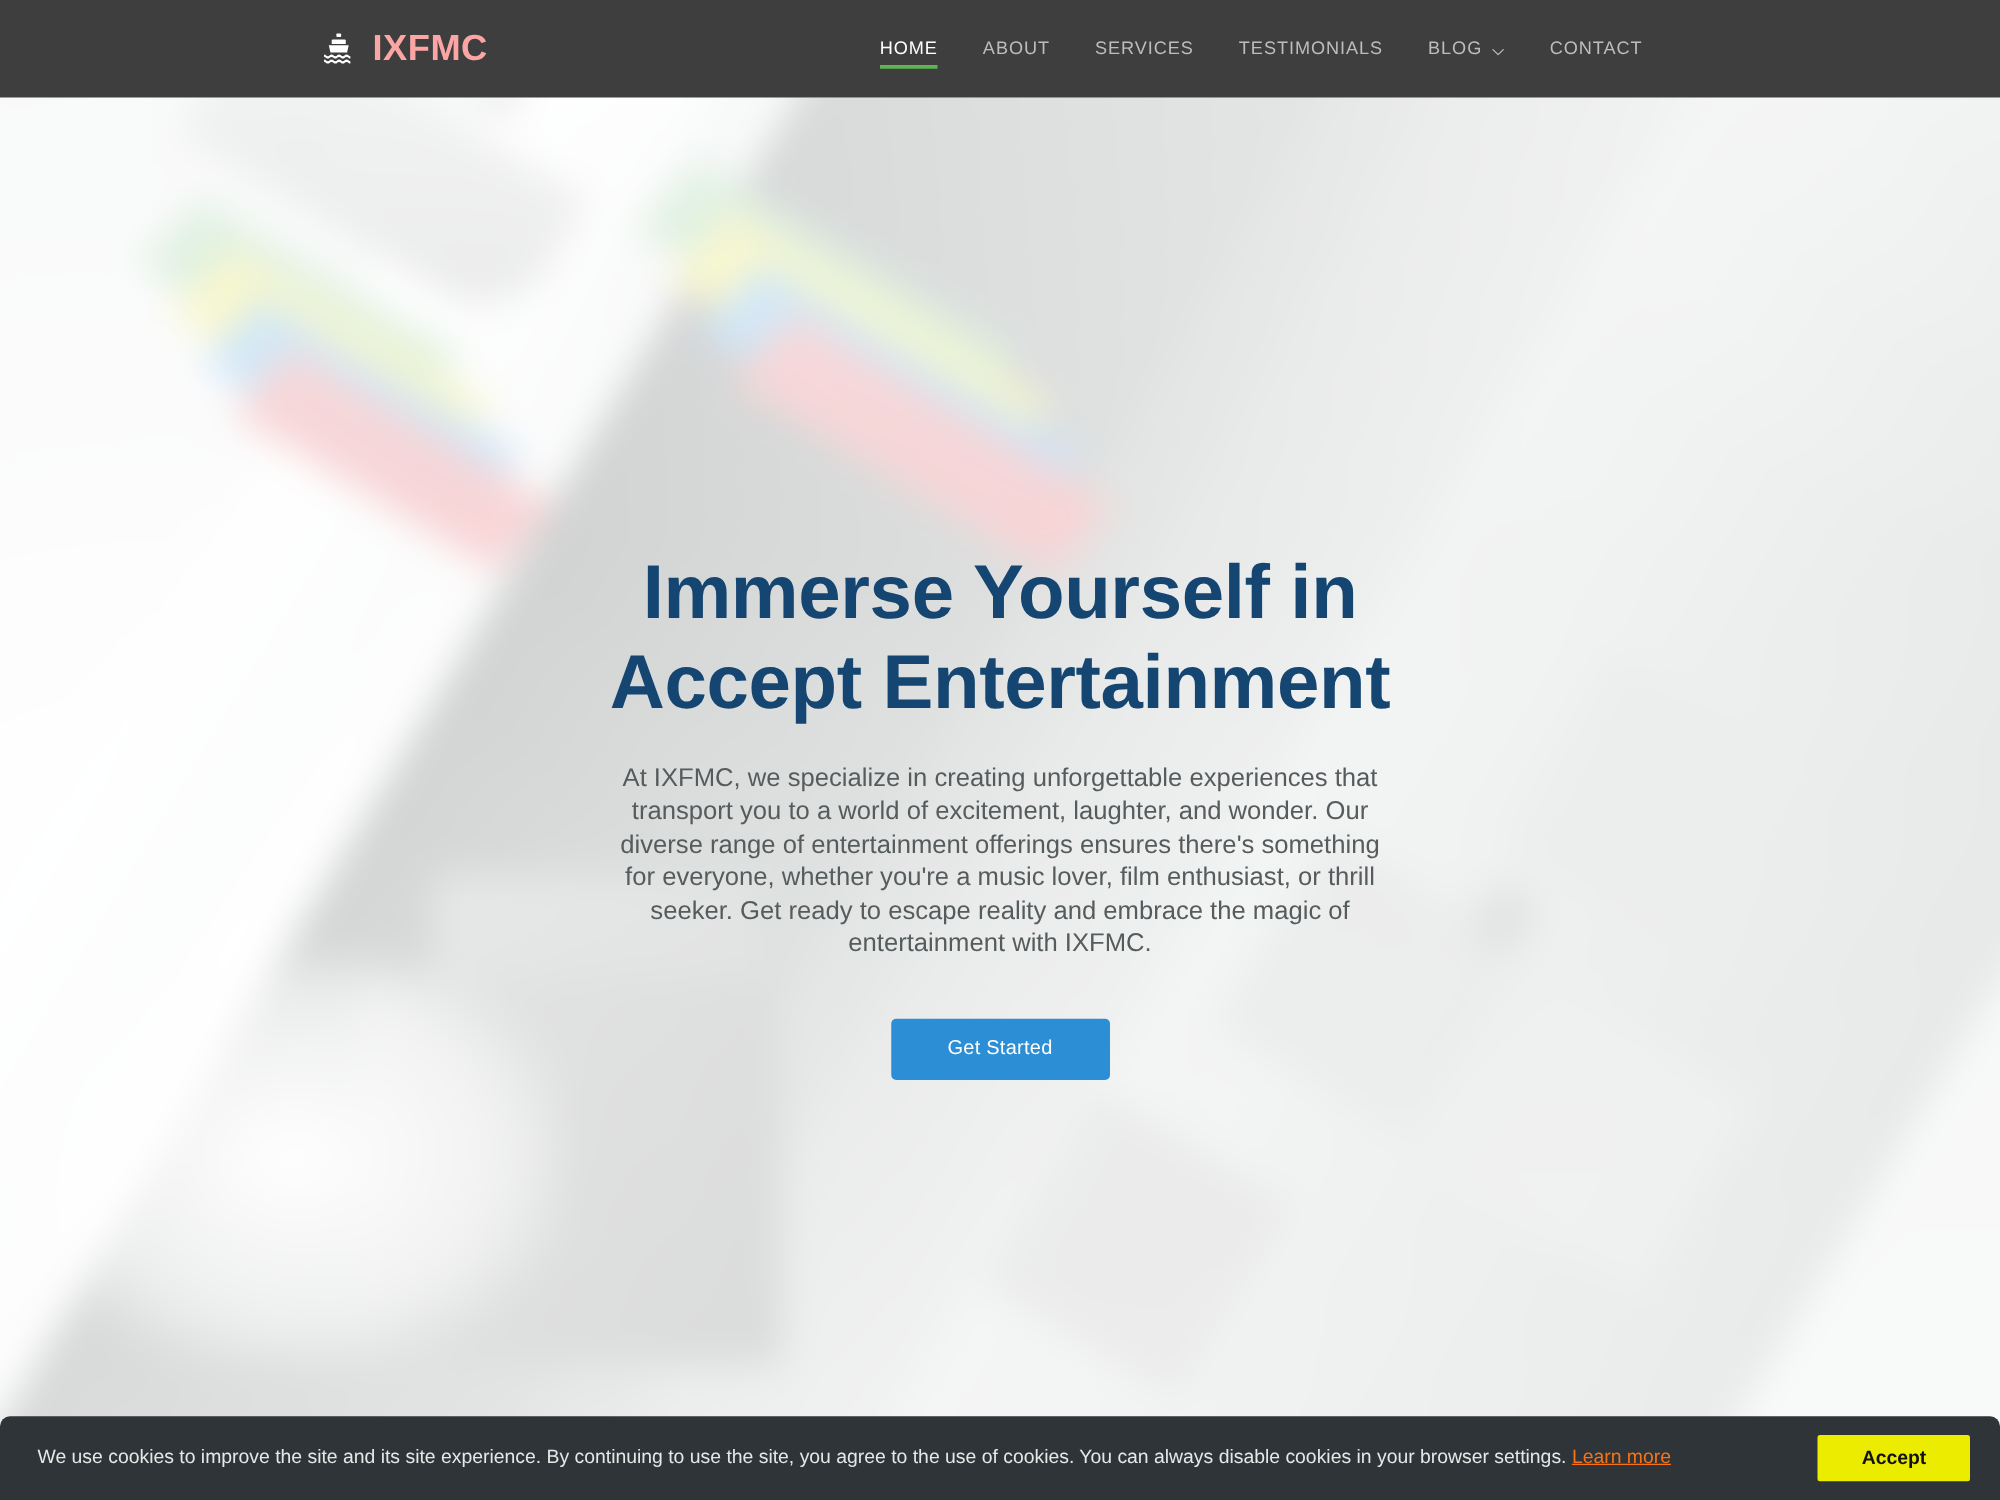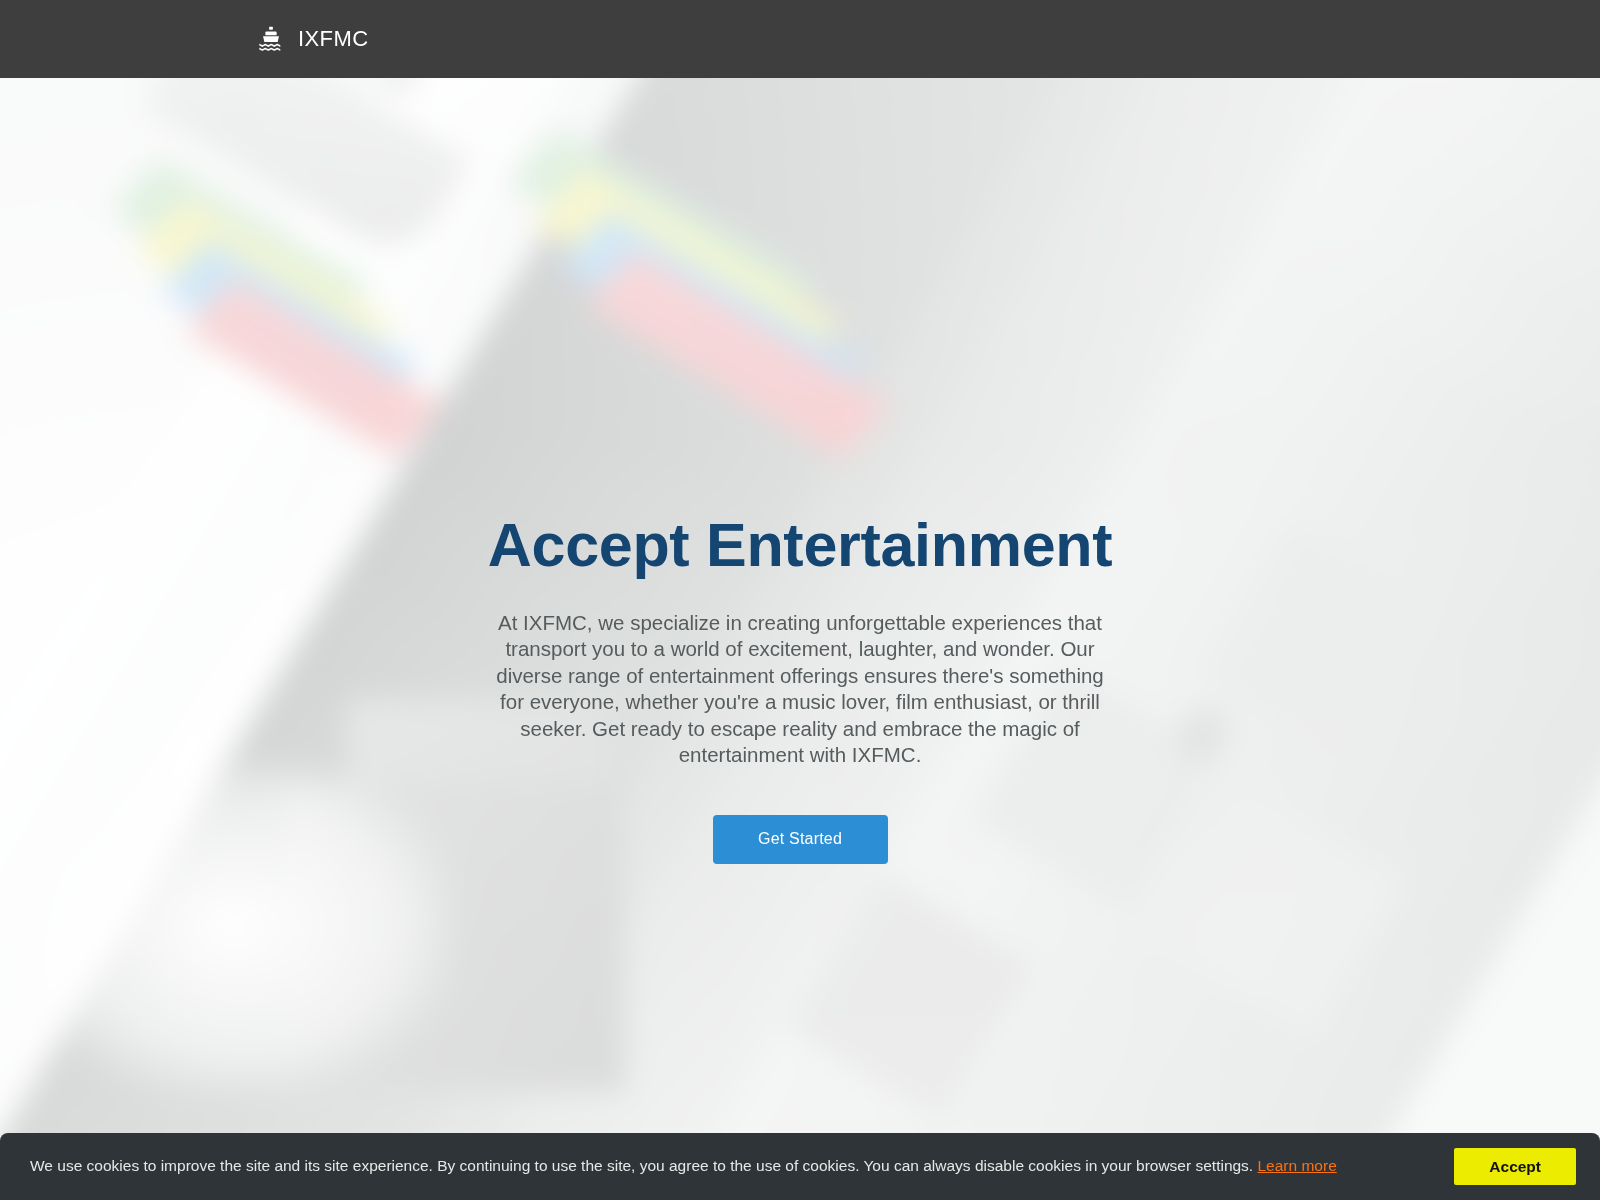--- a/index.html
+++ b/index.html
@@ -49,23 +49,23 @@
     text-decoration: none;
     cursor: pointer;
   }
   .brand-icon {
     width: 30px;
     height: 30px;
     display: block;
     flex: 0 0 30px;
   }
   .brand-name {
-    color: #ffffff;
-    font-size: 22px;
-    font-weight: 400;
+    color: #fca5a5;
+    font-size: 29px;
+    font-weight: 700;
     letter-spacing: 0.4px;
     line-height: 1;
   }
 
   
   .main-nav {
     display: flex;
     align-items: center;
     gap: 0px;
   }
@@ -371,20 +371,53 @@
               <path d="M11 8 h10 a1 1 0 0 1 1 1 v3 h-12 v-3 a1 1 0 0 1 1 -1 z"></path>
               <path d="M7.5 13 h17 l-1.4 6.2 h-14.2 z"></path>
               <path d="M3.5 21 c1.6 0 1.6 1.4 3.2 1.4 s1.6 -1.4 3.2 -1.4 s1.6 1.4 3.2 1.4 s1.6 -1.4 3.2 -1.4 s1.6 1.4 3.2 1.4 s1.6 -1.4 3.2 -1.4 s1.6 1.4 3.2 1.4 l0 2 c-1.6 0 -1.6 -1.4 -3.2 -1.4 s-1.6 1.4 -3.2 1.4 s-1.6 -1.4 -3.2 -1.4 s-1.6 1.4 -3.2 1.4 s-1.6 -1.4 -3.2 -1.4 s-1.6 1.4 -3.2 1.4 s-1.6 -1.4 -3.2 -1.4 z"></path>
               <path d="M3.5 25.2 c1.6 0 1.6 1.4 3.2 1.4 s1.6 -1.4 3.2 -1.4 s1.6 1.4 3.2 1.4 s1.6 -1.4 3.2 -1.4 s1.6 1.4 3.2 1.4 s1.6 -1.4 3.2 -1.4 s1.6 1.4 3.2 1.4 l0 2 c-1.6 0 -1.6 -1.4 -3.2 -1.4 s-1.6 1.4 -3.2 1.4 s-1.6 -1.4 -3.2 -1.4 s-1.6 1.4 -3.2 1.4 s-1.6 -1.4 -3.2 -1.4 s-1.6 1.4 -3.2 1.4 s-1.6 -1.4 -3.2 -1.4 z"></path>
             </g>
           </svg>
         </span>
         <span class="brand-name">IXFMC</span>
       </a>
 
+      <nav class="main-nav">
+
+        <a class="nav-item active">
+          <span>HOME</span>
+          <span class="nav-underline"></span>
+        </a>
+
+        <a class="nav-item">
+          <span>ABOUT</span>
+        </a>
+
+        <a class="nav-item">
+          <span>SERVICES</span>
+        </a>
+
+        <a class="nav-item">
+          <span>TESTIMONIALS</span>
+        </a>
+
+        <a class="nav-item">
+          <span>BLOG</span>
+          <span class="chev">
+            <svg viewBox="0 0 12 12" width="11" height="11" aria-hidden="true">
+              <path d="M1.5 4 L6 8.4 L10.5 4" fill="none" stroke="#bdbdbd" stroke-width="1.1" stroke-linecap="round" stroke-linejoin="round"></path>
+            </svg>
+          </span>
+        </a>
+
+        <a class="nav-item">
+          <span>CONTACT</span>
+        </a>
+
+      </nav>
     </div>
   </header>
 
   <section class="hero">
 
     <div class="hero-bg">
       <div class="bg-base"></div>
 
       <div class="slab band-white"></div>
       <div class="slab band-gray"></div>
@@ -413,21 +446,21 @@
 
       <div class="board-arm"></div>
       <div class="board-body"></div>
       <div class="board-glow"></div>
 
       <div class="bg-haze"></div>
     </div>
 
     <div class="hero-content">
       <h1 class="hero-title">
-        <br>
+        <span>Immerse Yourself in</span><br>
         <span>Accept Entertainment</span>
       </h1>
 
       <p class="hero-sub">At IXFMC, we specialize in creating unforgettable experiences that transport you to a world of excitement, laughter, and wonder. Our diverse range of entertainment offerings ensures there's something for everyone, whether you're a music lover, film enthusiast, or thrill seeker. Get ready to escape reality and embrace the magic of entertainment with IXFMC.</p>
 
       <div class="cta-wrap">
         <button class="cta-button">Get Started</button>
       </div>
     </div>
   </section>

